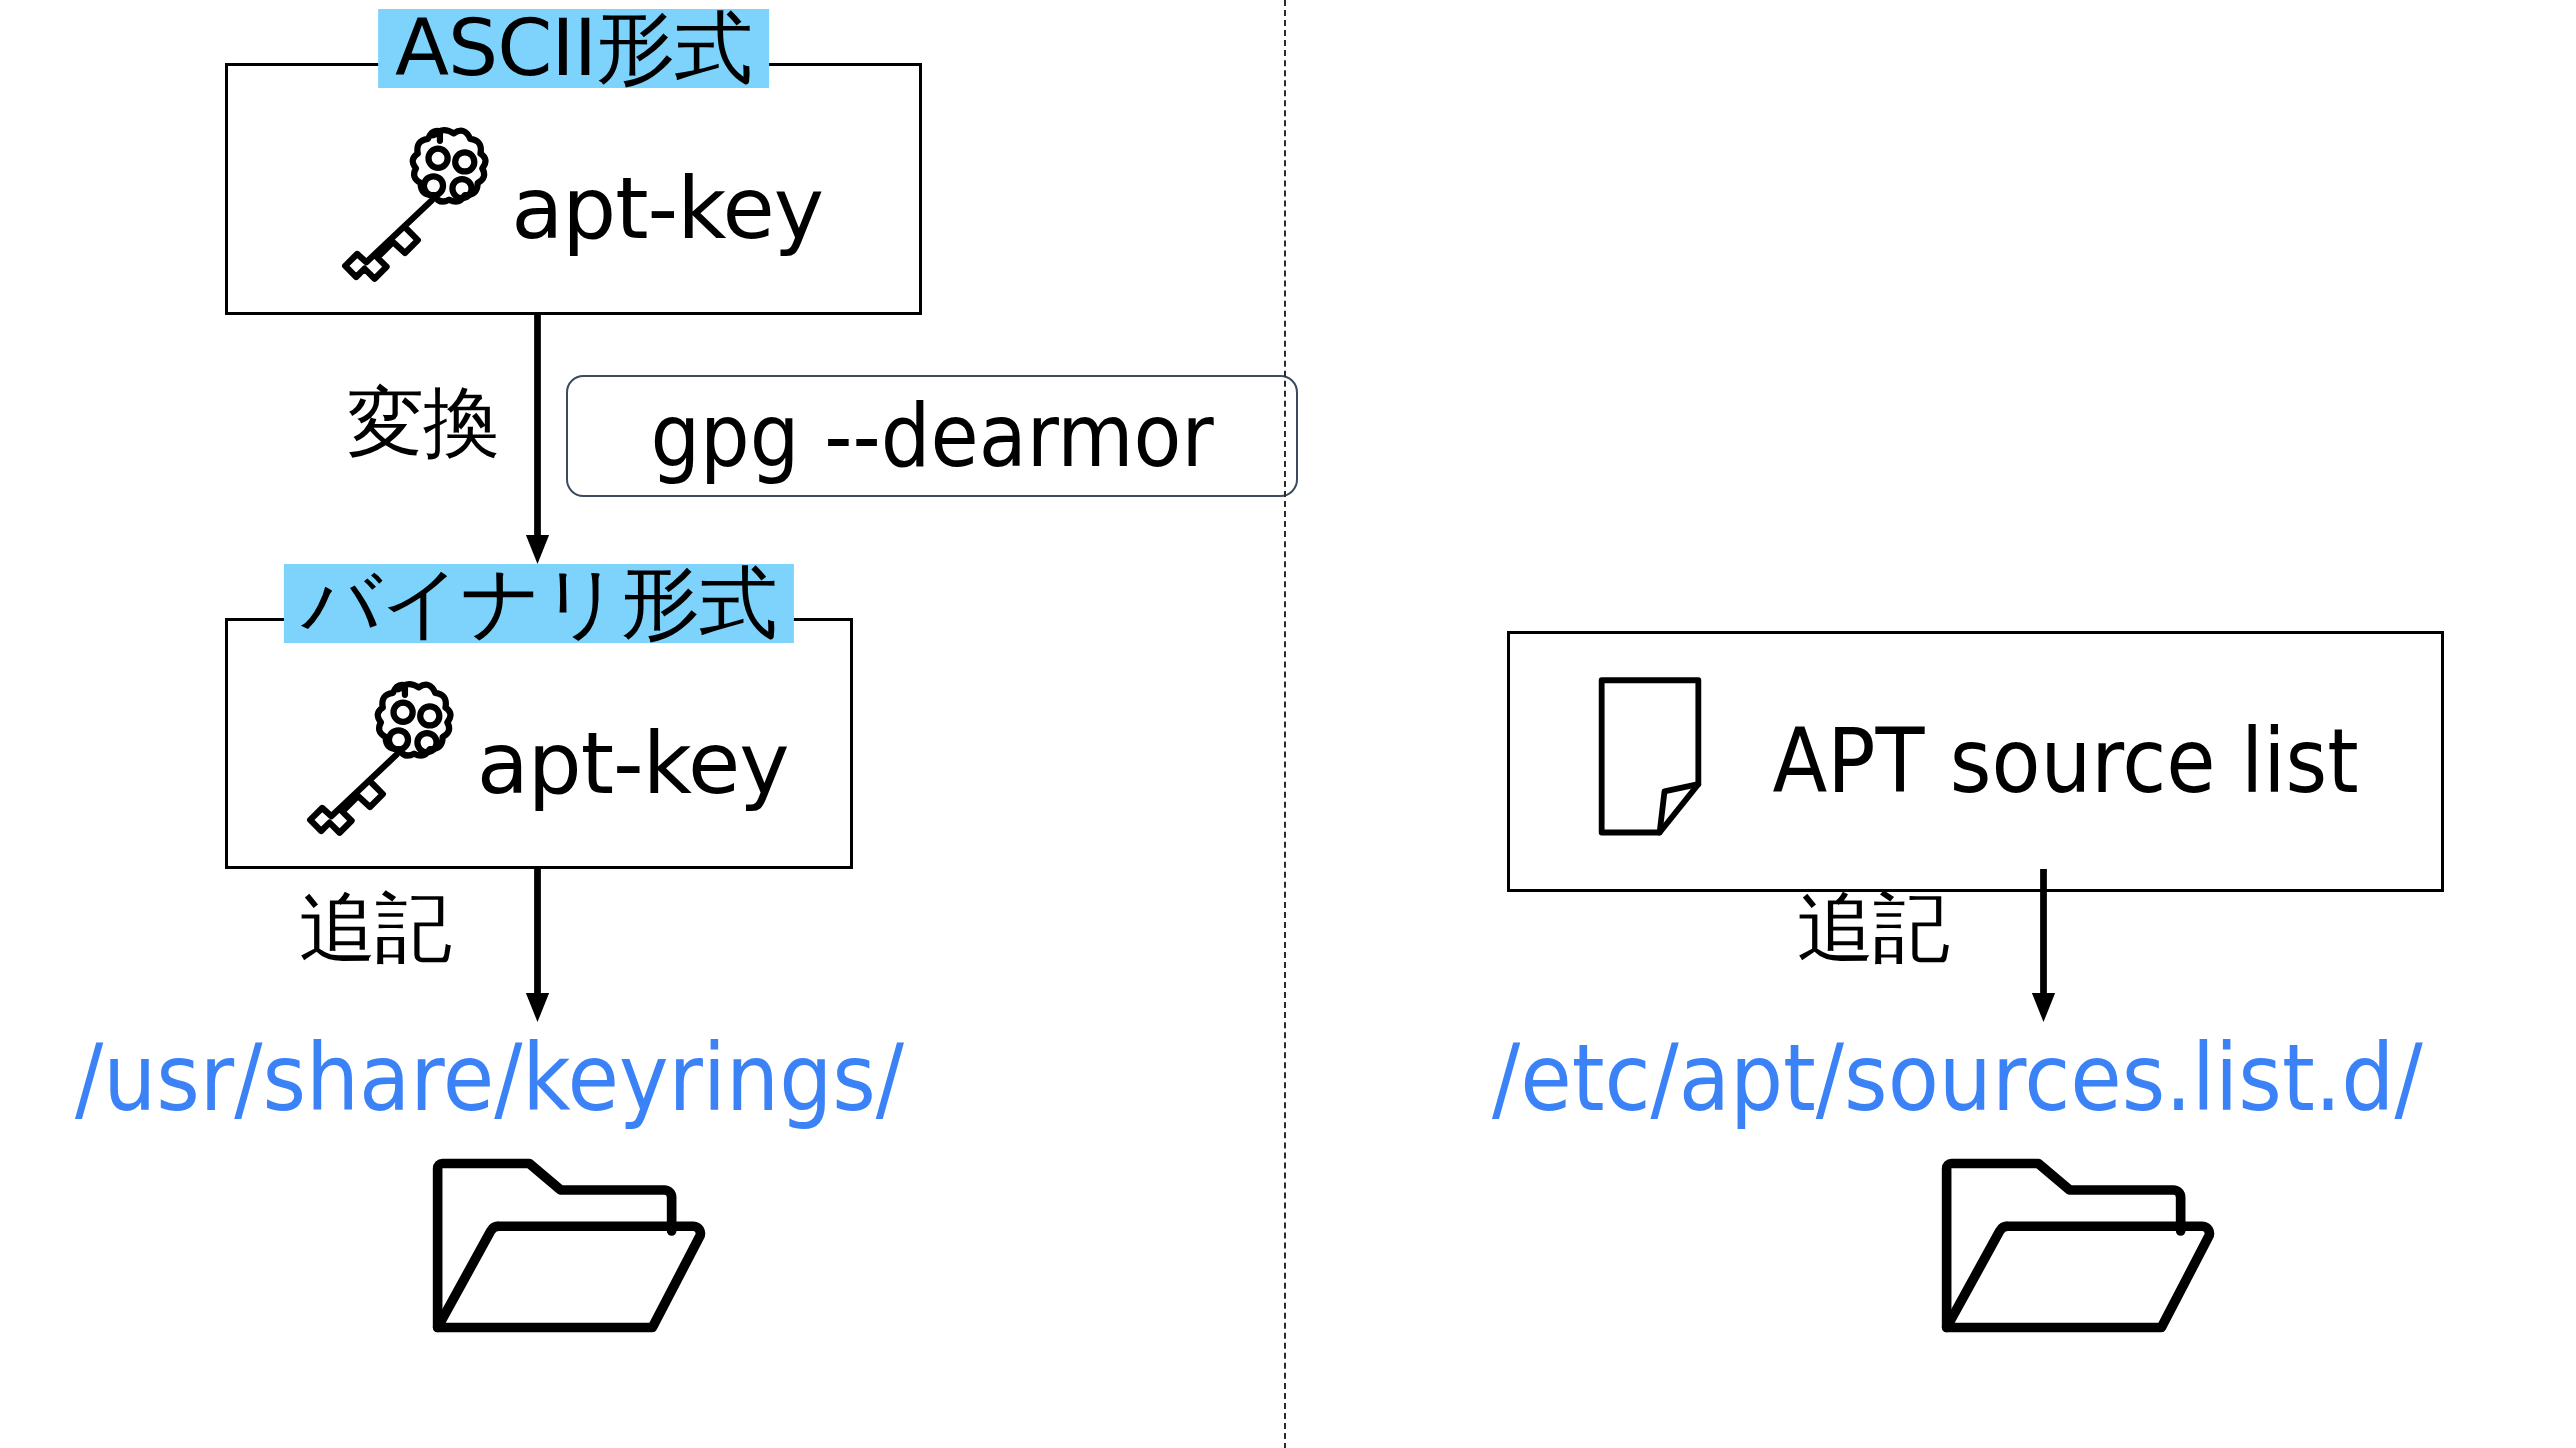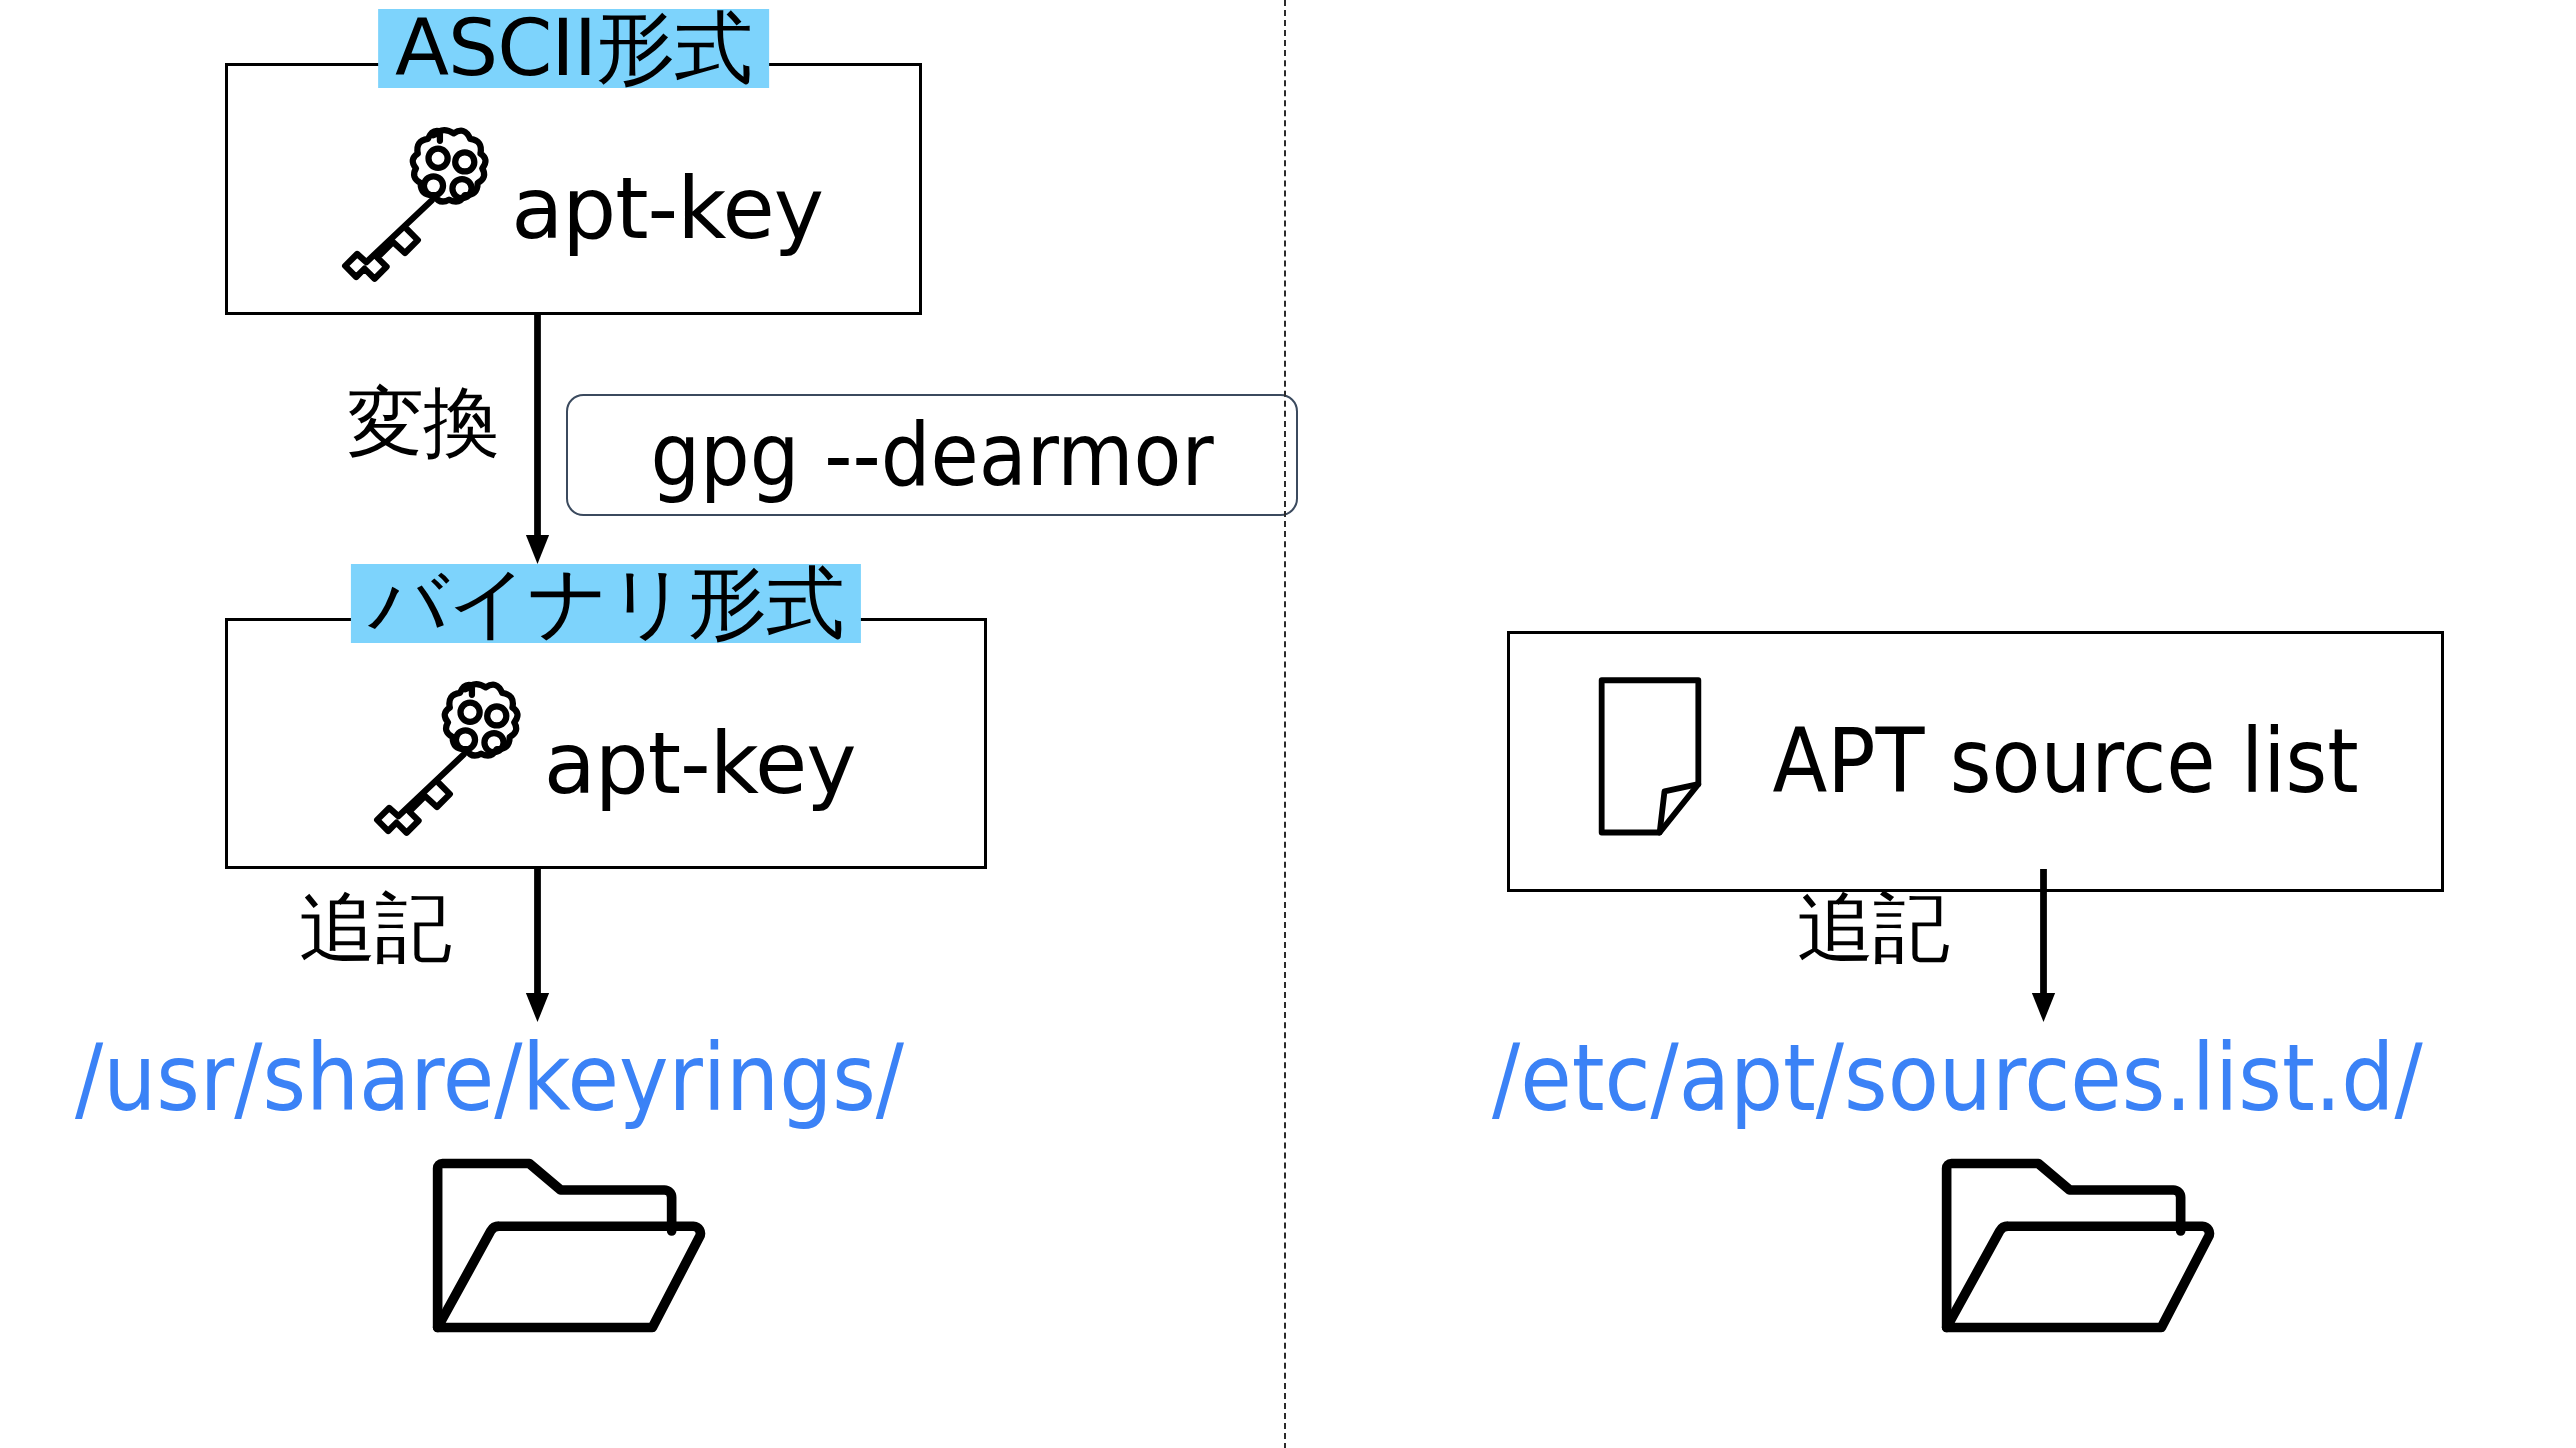--- a/index.html
+++ b/index.html
@@ -83,21 +83,20 @@
   
   .chip {
     position: absolute;
     border: 2.9px solid #3b4a5e;
     border-radius: 17.4px;
     background: #ffffff;
     display: flex;
     align-items: center;
     justify-content: center;
     box-sizing: border-box;
-    margin-top: 19px;
   }
   .chip span {
     font-family: "DejaVu Sans Condensed", "Liberation Sans Narrow", "DejaVu Sans", sans-serif;
     font-stretch: condensed;
     font-size: 87px;
     line-height: 1;
     white-space: nowrap;
     color: #000000;
   }
 
@@ -168,21 +167,21 @@
       <polygon points="20,258 8,228 32,228" fill="#000000"></polygon>
     </svg>
   </div>
 
   <div class="edge-label" style="left:299px; top:384px;margin-left:48px;">変換</div>
 
   <div class="chip" style="left:566px; top:375px; width:732px; height:122px;">
     <span>gpg --dearmor</span>
   </div>
 
-  <div class="groupbox" style="left:225px; top:618px; width:762px; height:251px;">
+  <div class="groupbox" style="left:225px; top:618px; width:628px; height:251px;">
     <div class="legend">バイナリ形式</div>
     <div class="box-inner" style="padding-top:39px;">
       <span class="icon" style="margin-right:-5.8px;">
         <svg width="184" height="184" viewBox="0 0 100 100" fill="none" stroke="#000000" stroke-width="3.4" stroke-linecap="round" stroke-linejoin="round">
           <path d="M63 14 L63 9 M59.5 11 q5 -5 11 -1 q6 -4 9 3 q7 1 5.5 8 q5 3 1 8
                    q3 5 -2.5 8 q0 7 -7 6.5 q-3 5.5 -8.5 2.5 q-5 3 -8.5 -2.5
                    q-7 0.5 -7 -6.5 q-5.5 -3 -2.5 -8 q-4 -5 1 -8 q-1.5 -7 5.5 -8
                    q2.2 -5.6 7 -4 Z"></path>
           <circle cx="62" cy="23.5" r="5.2"></circle>
           <circle cx="76.5" cy="25.5" r="5.2"></circle>

